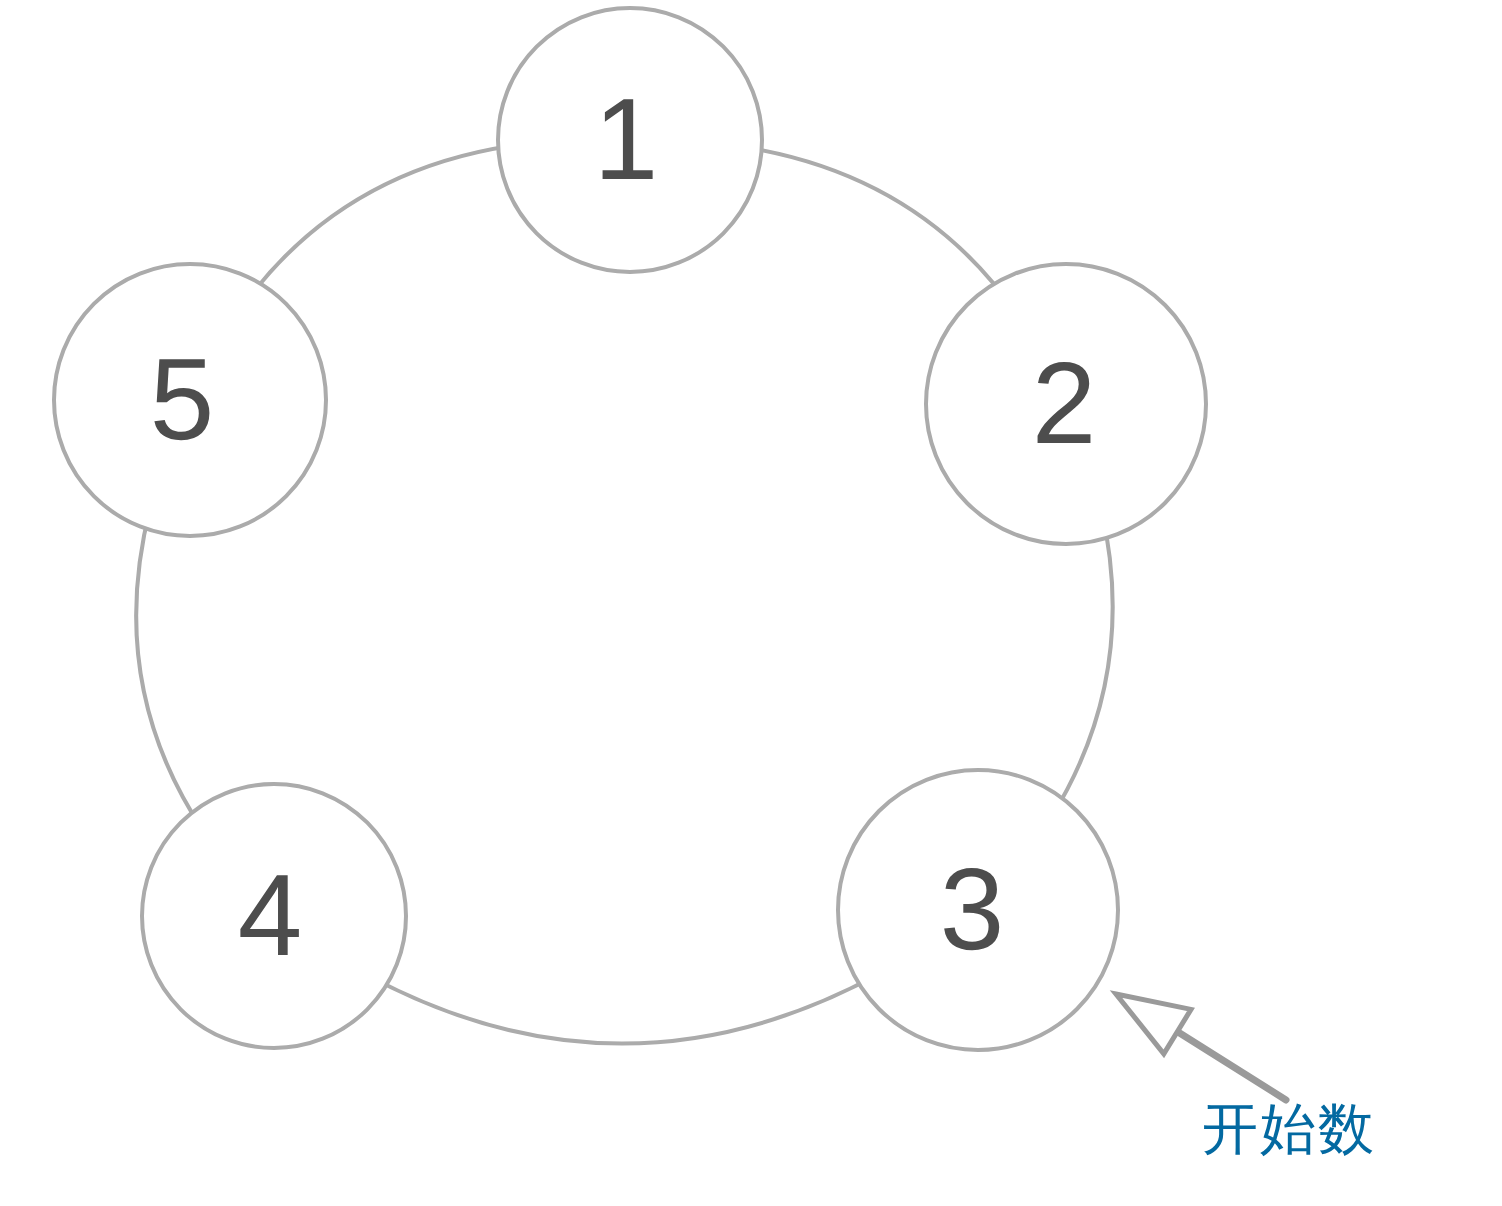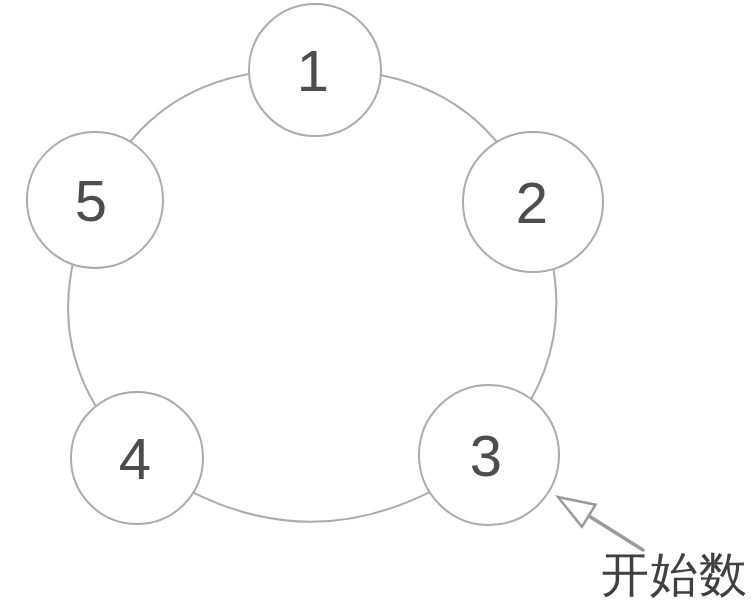--- a/index.html
+++ b/index.html
@@ -27,23 +27,23 @@
     font-weight: 400;
     color: #4d4d4d;
     line-height: 1;
     user-select: none;
     text-align: center;
   }
   .annotation-label {
     position: absolute;
     left: 601px;
     top: 551px;
-    font-size: 48px;
+    font-size: 28px;
     line-height: 1;
-    color: #404040;
+    color: #0369a1;
     letter-spacing: 1px;
     white-space: nowrap;
     user-select: none;
   }
 </style>
 </head>
 <body>
 
 <div class="stage">
 

